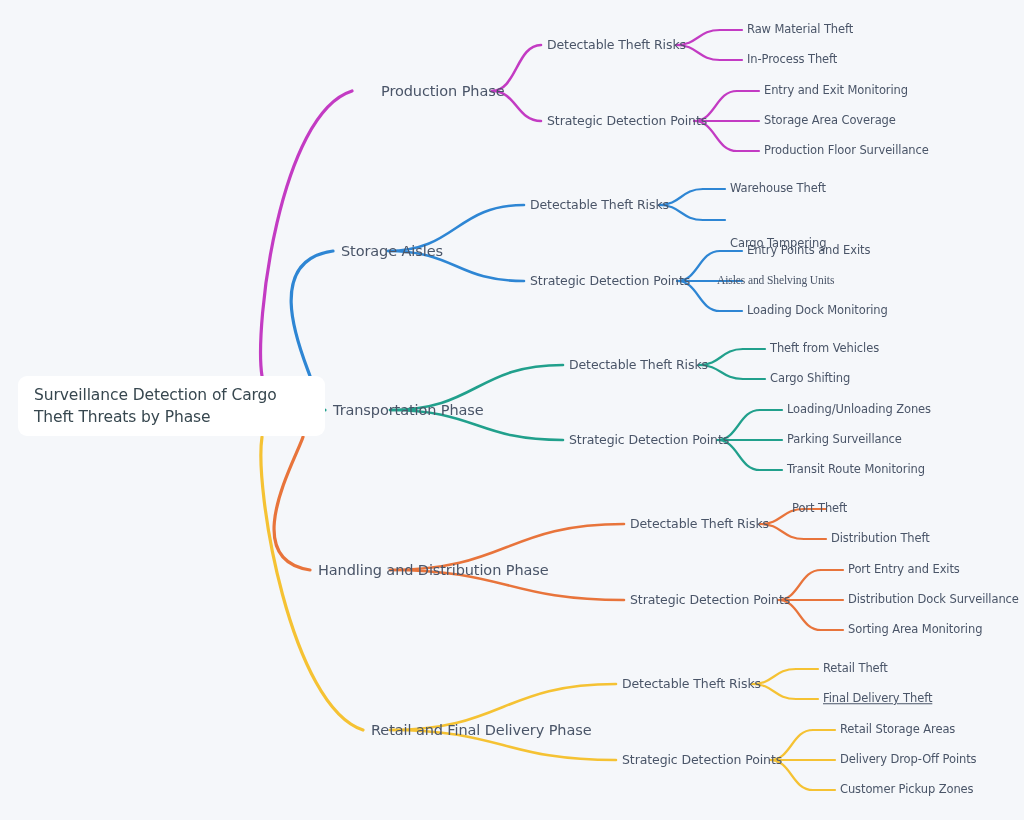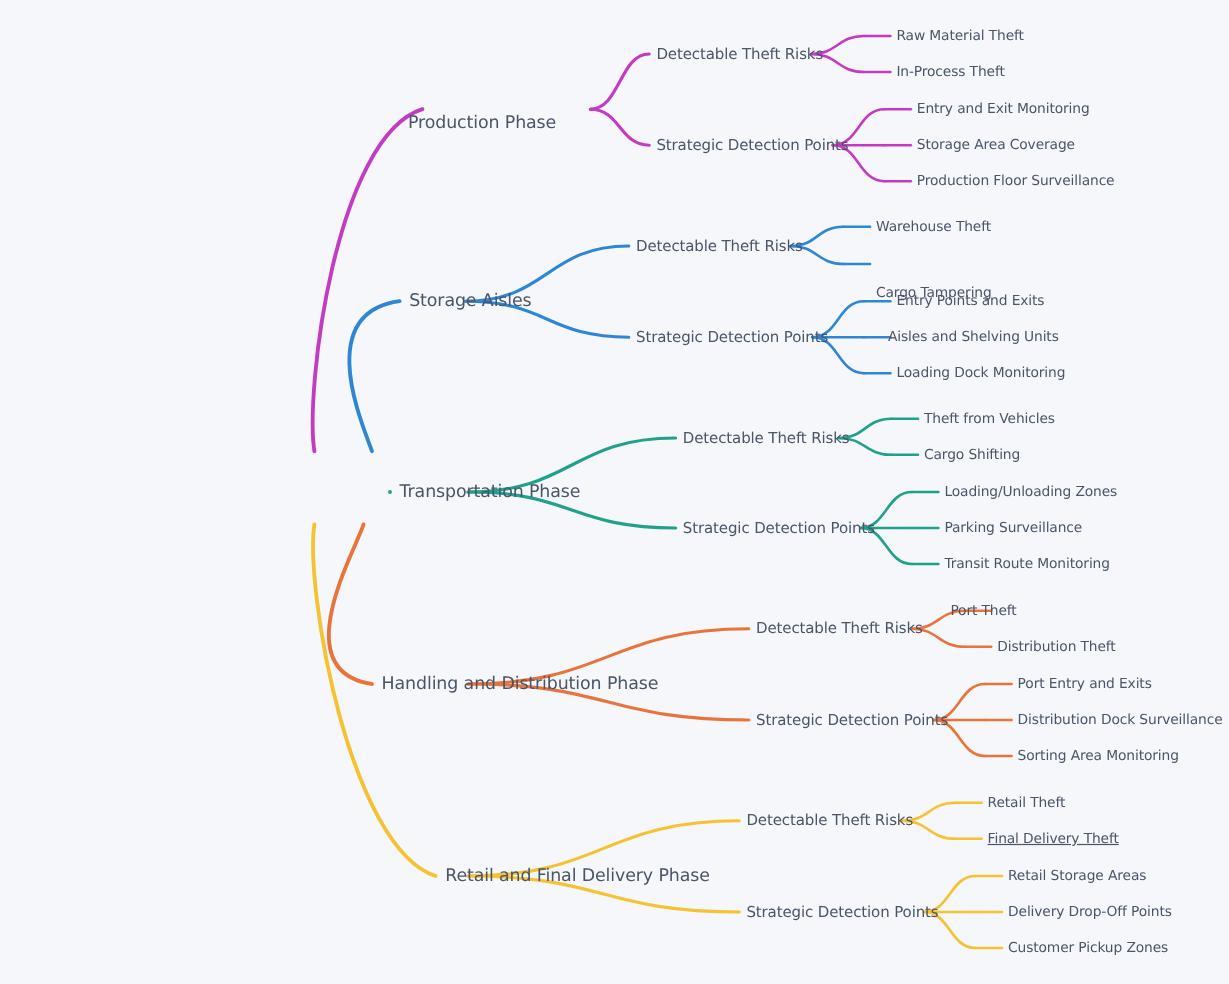--- a/index.html
+++ b/index.html
@@ -128,37 +128,40 @@
       <path d="M 796 699 L 818 699" fill="none" stroke="#f5c233" stroke-width="2.2" stroke-linecap="round"></path>
       <path d="M 390 730 C 503 730, 503 760, 616 760" fill="none" stroke="#f5c233" stroke-width="2.6" stroke-linecap="round"></path>
       <path d="M 770 760 C 791.5 760, 791.5 730, 813 730" fill="none" stroke="#f5c233" stroke-width="2.2" stroke-linecap="round"></path>
       <path d="M 813 730 L 835 730" fill="none" stroke="#f5c233" stroke-width="2.2" stroke-linecap="round"></path>
       <path d="M 770 760 C 791.5 760, 791.5 760, 813 760" fill="none" stroke="#f5c233" stroke-width="2.2" stroke-linecap="round"></path>
       <path d="M 813 760 L 835 760" fill="none" stroke="#f5c233" stroke-width="2.2" stroke-linecap="round"></path>
       <path d="M 770 760 C 791.5 760, 791.5 790, 813 790" fill="none" stroke="#f5c233" stroke-width="2.2" stroke-linecap="round"></path>
       <path d="M 813 790 L 835 790" fill="none" stroke="#f5c233" stroke-width="2.2" stroke-linecap="round"></path>
     </svg>
 
+  <div id="root-node">
+    <div id="root-title">Surveillance Detection of Cargo Theft Threats by Phase</div>
+  </div>
 
   <div id="labels">
-      <div class="node-label lvl1-label" style="left: 340px; top: 91px; margin-top: 12px;">Production Phase</div>
+      <div class="node-label lvl1-label" style="left: 381px; top: 91px;">Production Phase</div>
       <div class="node-label lvl2-label" style="left: 547px; top: 45px;">Detectable Theft Risks</div>
       <div class="node-label lvl3-label" style="left: 747px; top: 30px;">Raw Material Theft</div>
       <div class="node-label lvl3-label" style="left: 747px; top: 60px;">In-Process Theft</div>
       <div class="node-label lvl2-label" style="left: 547px; top: 121px;">Strategic Detection Points</div>
       <div class="node-label lvl3-label" style="left: 764px; top: 91px;">Entry and Exit Monitoring</div>
       <div class="node-label lvl3-label" style="left: 764px; top: 121px;">Storage Area Coverage</div>
       <div class="node-label lvl3-label" style="left: 764px; top: 151px;">Production Floor Surveillance</div>
       <div class="node-label lvl1-label" style="left: 341px; top: 251px;">Storage Aisles</div>
       <div class="node-label lvl2-label" style="left: 530px; top: 205px;">Detectable Theft Risks</div>
       <div class="node-label lvl3-label" style="left: 730px; top: 189px;">Warehouse Theft</div>
       <div class="node-label lvl3-label" style="left: 730px; top: 220px; margin-top: 24px;">Cargo Tampering</div>
       <div class="node-label lvl2-label" style="left: 530px; top: 281px;">Strategic Detection Points</div>
       <div class="node-label lvl3-label" style="left: 747px; top: 251px;">Entry Points and Exits</div>
-      <div class="node-label lvl3-label" style="left: 740px; top: 281px;">Aisles and Shelving Units</div>
+      <div class="node-label lvl3-label" style="left: 717px; top: 281px; font-family: Liberation Serif, serif;">Aisles and Shelving Units</div>
       <div class="node-label lvl3-label" style="left: 747px; top: 311px;">Loading Dock Monitoring</div>
       <div class="node-label lvl1-label" style="left: 333px; top: 410px;">Transportation Phase</div>
       <div class="node-label lvl2-label" style="left: 569px; top: 365px;">Detectable Theft Risks</div>
       <div class="node-label lvl3-label" style="left: 770px; top: 349px;">Theft from Vehicles</div>
       <div class="node-label lvl3-label" style="left: 770px; top: 379px;">Cargo Shifting</div>
       <div class="node-label lvl2-label" style="left: 569px; top: 440px;">Strategic Detection Points</div>
       <div class="node-label lvl3-label" style="left: 787px; top: 410px;">Loading/Unloading Zones</div>
       <div class="node-label lvl3-label" style="left: 787px; top: 440px;">Parking Surveillance</div>
       <div class="node-label lvl3-label" style="left: 787px; top: 470px;">Transit Route Monitoring</div>
       <div class="node-label lvl1-label" style="left: 318px; top: 570px;">Handling and Distribution Phase</div>

